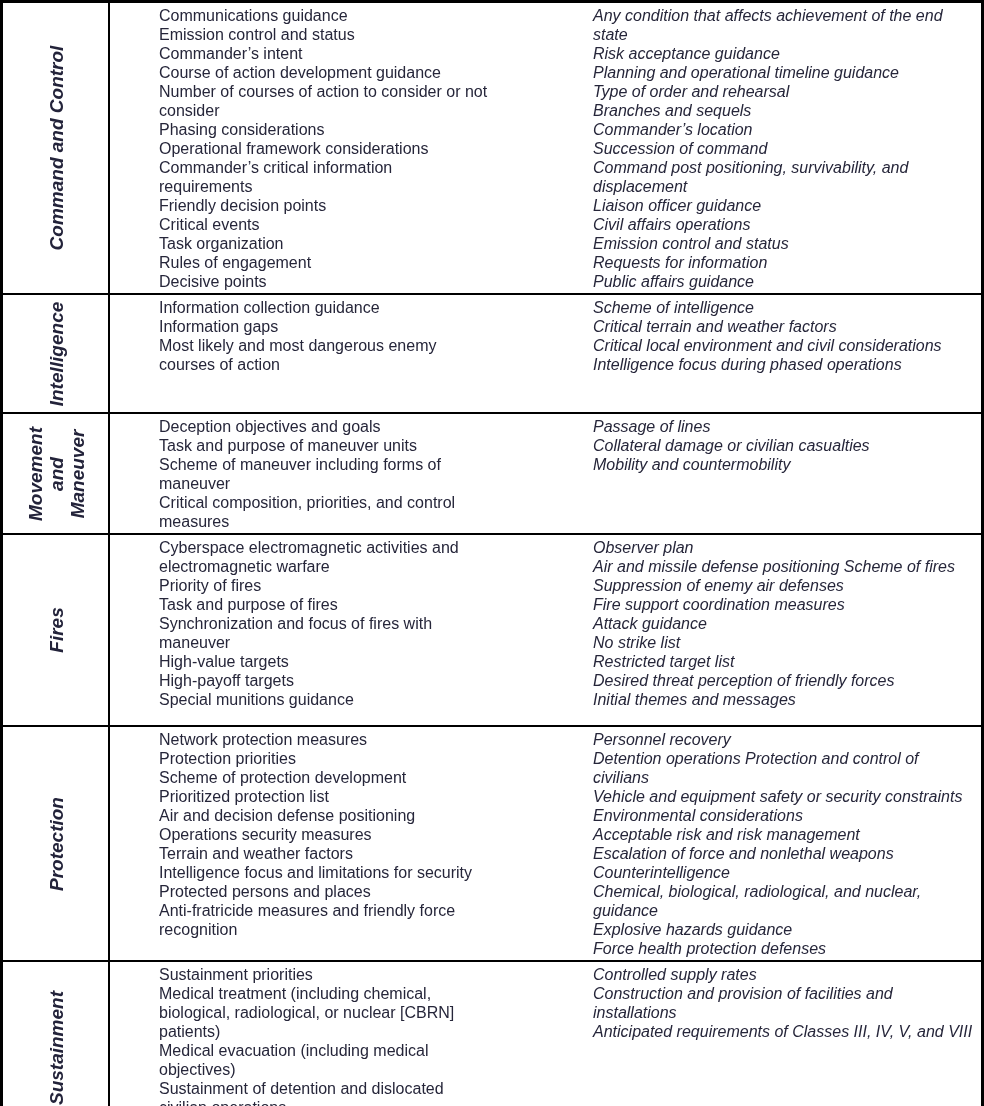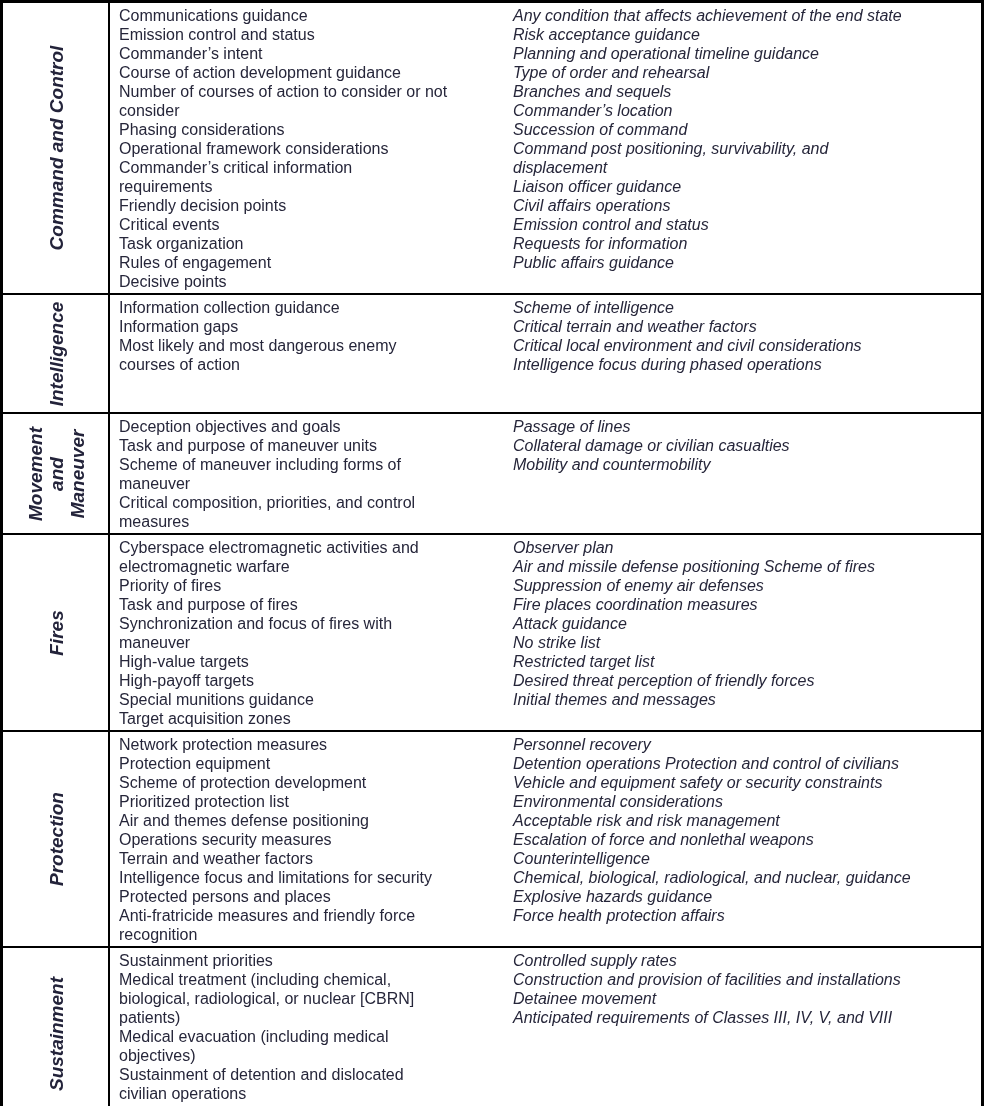--- a/index.html
+++ b/index.html
@@ -59,20 +59,21 @@
     flex: 1;
     display: flex;
     align-items: flex-start;
     padding: 3px 0 2px 0;
   }
   .col {
     box-sizing: border-box;
     font-size: 16px;
     line-height: 19px;
     color: #26263a;
+    margin-left: 40px;
   }
   .col-left {
     width: 394px;
     min-width: 394px;
     padding: 0 4px 0 9px;
   }
   .col-right {
     flex: 1;
     padding: 0 4px 0 9px;
     font-style: italic;
@@ -178,65 +179,64 @@
       <div class="col col-left">
             <div class="item">Cyberspace electromagnetic activities and
 electromagnetic warfare</div>
             <div class="item">Priority of fires</div>
             <div class="item">Task and purpose of fires</div>
             <div class="item">Synchronization and focus of fires with
 maneuver</div>
             <div class="item">High-value targets</div>
             <div class="item">High-payoff targets</div>
             <div class="item">Special munitions guidance</div>
-            <div class="item">Target acquisition zones</div>
           </div>
       <div class="col col-right">
             <div class="item">Observer plan</div>
             <div class="item">Air and missile defense positioning Scheme of fires</div>
             <div class="item">Suppression of enemy air defenses</div>
-            <div class="item">Fire places coordination measures</div>
+            <div class="item">Fire support coordination measures</div>
             <div class="item">Attack guidance</div>
             <div class="item">No strike list</div>
             <div class="item">Restricted target list</div>
             <div class="item">Desired threat perception of friendly forces</div>
             <div class="item">Initial themes and messages</div>
           </div>
     </div>
   </div>
 
   <div class="row">
     <div class="row-header">
       <span class="vlabel">Protection</span>
     </div>
     <div class="content">
       <div class="col col-left">
             <div class="item">Network protection measures</div>
-            <div class="item">Protection equipment</div>
+            <div class="item">Protection priorities</div>
             <div class="item">Scheme of protection development</div>
             <div class="item">Prioritized protection list</div>
-            <div class="item">Air and themes defense positioning</div>
+            <div class="item">Air and decision defense positioning</div>
             <div class="item">Operations security measures</div>
             <div class="item">Terrain and weather factors</div>
             <div class="item">Intelligence focus and limitations for security</div>
             <div class="item">Protected persons and places</div>
             <div class="item">Anti-fratricide measures and friendly force
 recognition</div>
           </div>
       <div class="col col-right">
             <div class="item">Personnel recovery</div>
             <div class="item">Detention operations Protection and control of civilians</div>
             <div class="item">Vehicle and equipment safety or security constraints</div>
             <div class="item">Environmental considerations</div>
             <div class="item">Acceptable risk and risk management</div>
             <div class="item">Escalation of force and nonlethal weapons</div>
             <div class="item">Counterintelligence</div>
             <div class="item">Chemical, biological, radiological, and nuclear, guidance</div>
             <div class="item">Explosive hazards guidance</div>
-            <div class="item">Force health protection affairs</div>
+            <div class="item">Force health protection defenses</div>
           </div>
     </div>
   </div>
 
   <div class="row">
     <div class="row-header">
       <span class="vlabel">Sustainment</span>
     </div>
     <div class="content">
       <div class="col col-left">
@@ -245,19 +245,18 @@
 biological, radiological, or nuclear [CBRN]
 patients)</div>
             <div class="item">Medical evacuation (including medical
 objectives)</div>
             <div class="item">Sustainment of detention and dislocated
 civilian operations</div>
           </div>
       <div class="col col-right">
             <div class="item">Controlled supply rates</div>
             <div class="item">Construction and provision of facilities and installations</div>
-            <div class="item">Detainee movement</div>
             <div class="item">Anticipated requirements of Classes III, IV, V, and VIII</div>
           </div>
     </div>
   </div>
 </div>
 </div>
 
 </body></html>

